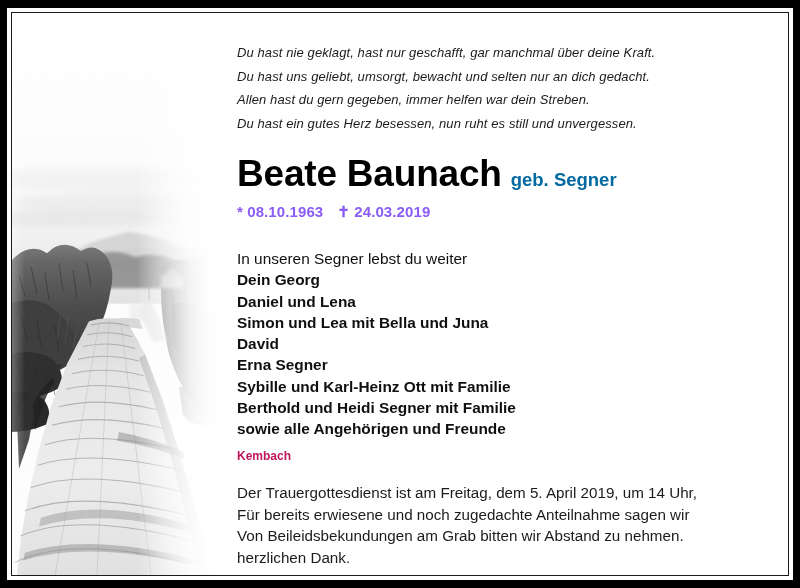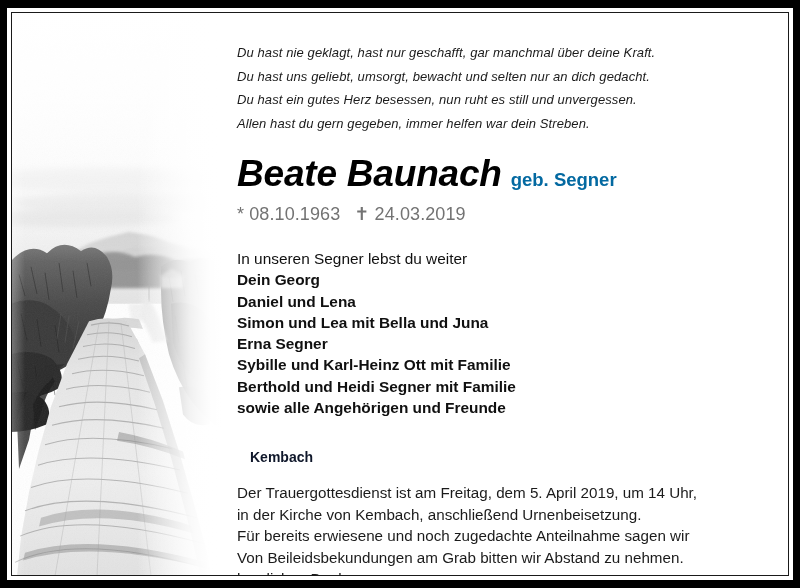--- a/index.html
+++ b/index.html
@@ -121,57 +121,56 @@
   }
   .name-line {
     white-space: nowrap;
     line-height: 1;
   }
   .name-main {
     font-size: 37px;
     font-weight: 700;
     color: #000000;
     letter-spacing: -0.2px;
-    font-style: italic;
   }
   .name-maiden {
     font-size: 18.5px;
     font-weight: 700;
     color: #0369a1;
     margin-left: 9px;
     letter-spacing: 0px;
   }
   .dates {
     margin-top: 11px;
-    font-size: 18px;
-    font-weight: 400;
-    color: #737373;
+    font-size: 15px;
+    font-weight: 700;
+    color: #8b5cf6;
     white-space: nowrap;
     letter-spacing: 0.1px;
   }
   .dates .gap { display: inline-block; width: 14px; }
 
   .mourners {
     position: absolute;
     left: 0;
     top: 236px;
     font-size: 15.4px;
     line-height: 21.3px;
     color: #101010;
   }
   .mourn-intro { font-weight: 400; white-space: nowrap; }
   .mourn-name  { font-weight: 700; white-space: nowrap; }
 
   .place {
     position: absolute;
-    left: 13px;
+    left: 0;
     top: 437px;
-    font-size: 14px;
+    font-size: 12px;
     font-weight: 700;
-    color: #0f172a;
+    color: #be185d;
     white-space: nowrap;
   }
 
   .service {
     position: absolute;
     left: 0;
     top: 470px;
     font-size: 15.2px;
     line-height: 21.6px;
     color: #1b1b1b;
@@ -372,51 +371,51 @@
       <div class="photo-fade-top"></div>
       <div class="photo-fade-right"></div>
       <div class="photo-fade-left"></div>
     </div>
 
     <div class="text-col">
 
       <div class="verses">
         <span class="verse-line">Du hast nie geklagt, hast nur geschafft, gar manchmal über deine Kraft.</span>
         <span class="verse-line">Du hast uns geliebt, umsorgt, bewacht und selten nur an dich gedacht.</span>
+        <span class="verse-line">Allen hast du gern gegeben, immer helfen war dein Streben.</span>
         <span class="verse-line">Du hast ein gutes Herz besessen, nun ruht es still und unvergessen.</span>
-        <span class="verse-line">Allen hast du gern gegeben, immer helfen war dein Streben.</span>
       </div>
 
       <div class="name-block">
         <div class="name-line">
           <span class="name-main">Beate Baunach</span><span class="name-maiden">geb. Segner</span>
         </div>
         <div class="dates">
           <span>*</span>
           <span>08.10.1963</span><span class="gap"></span><span>✝</span>
           <span>24.03.2019</span>
         </div>
       </div>
 
       <div class="mourners">
         <div class="mourn-intro">In unseren Segner lebst du weiter</div>
         <div class="mourn-name">Dein Georg</div>
         <div class="mourn-name">Daniel und Lena</div>
         <div class="mourn-name">Simon und Lea mit Bella und Juna</div>
+        <div class="mourn-name">David</div>
         <div class="mourn-name">Erna Segner</div>
         <div class="mourn-name">Sybille und Karl-Heinz Ott mit Familie</div>
         <div class="mourn-name">Berthold und Heidi Segner mit Familie</div>
         <div class="mourn-name">sowie alle Angehörigen und Freunde</div>
       </div>
 
       <div class="place">Kembach</div>
 
       <div class="service">
         <span class="service-line">Der Trauergottesdienst ist am Freitag, dem 5. April 2019, um 14 Uhr,</span>
-        <span class="service-line">in der Kirche von Kembach, anschließend Urnenbeisetzung.</span>
         <span class="service-line">Für bereits erwiesene und noch zugedachte Anteilnahme sagen wir</span>
         <span class="service-line">Von Beileidsbekundungen am Grab bitten wir Abstand zu nehmen.</span>
         <span class="service-line">herzlichen Dank.</span>
       </div>
 
     </div>
   </div>
 
   <div class="inner-rule"></div>
 </div>

